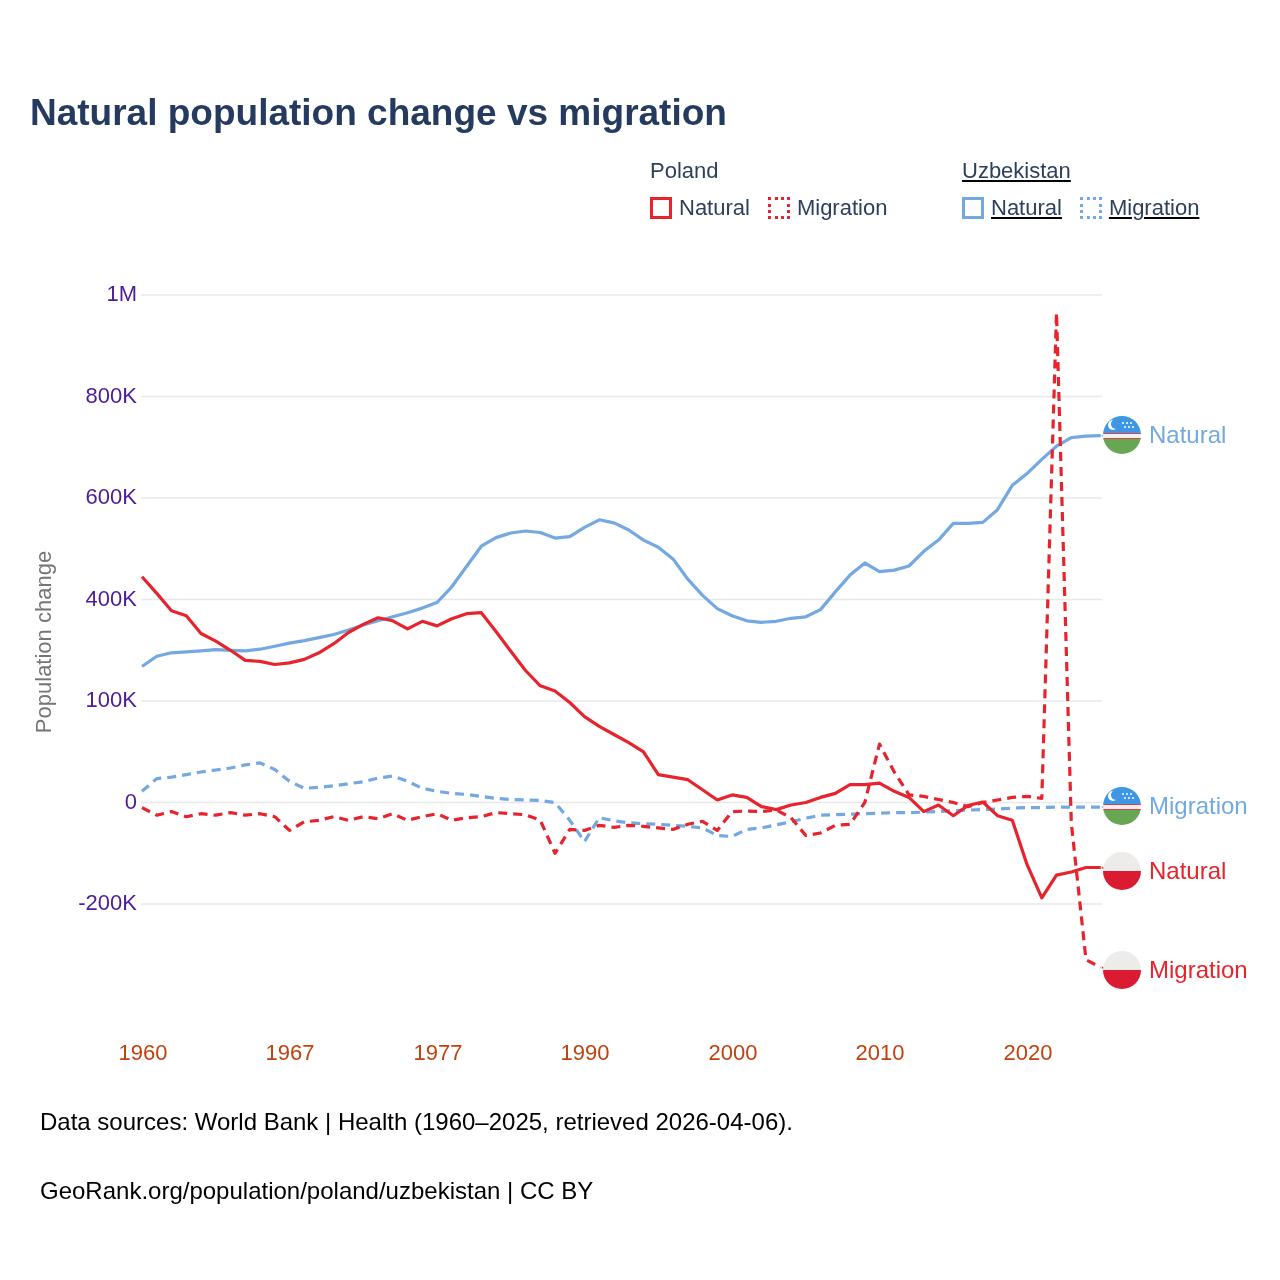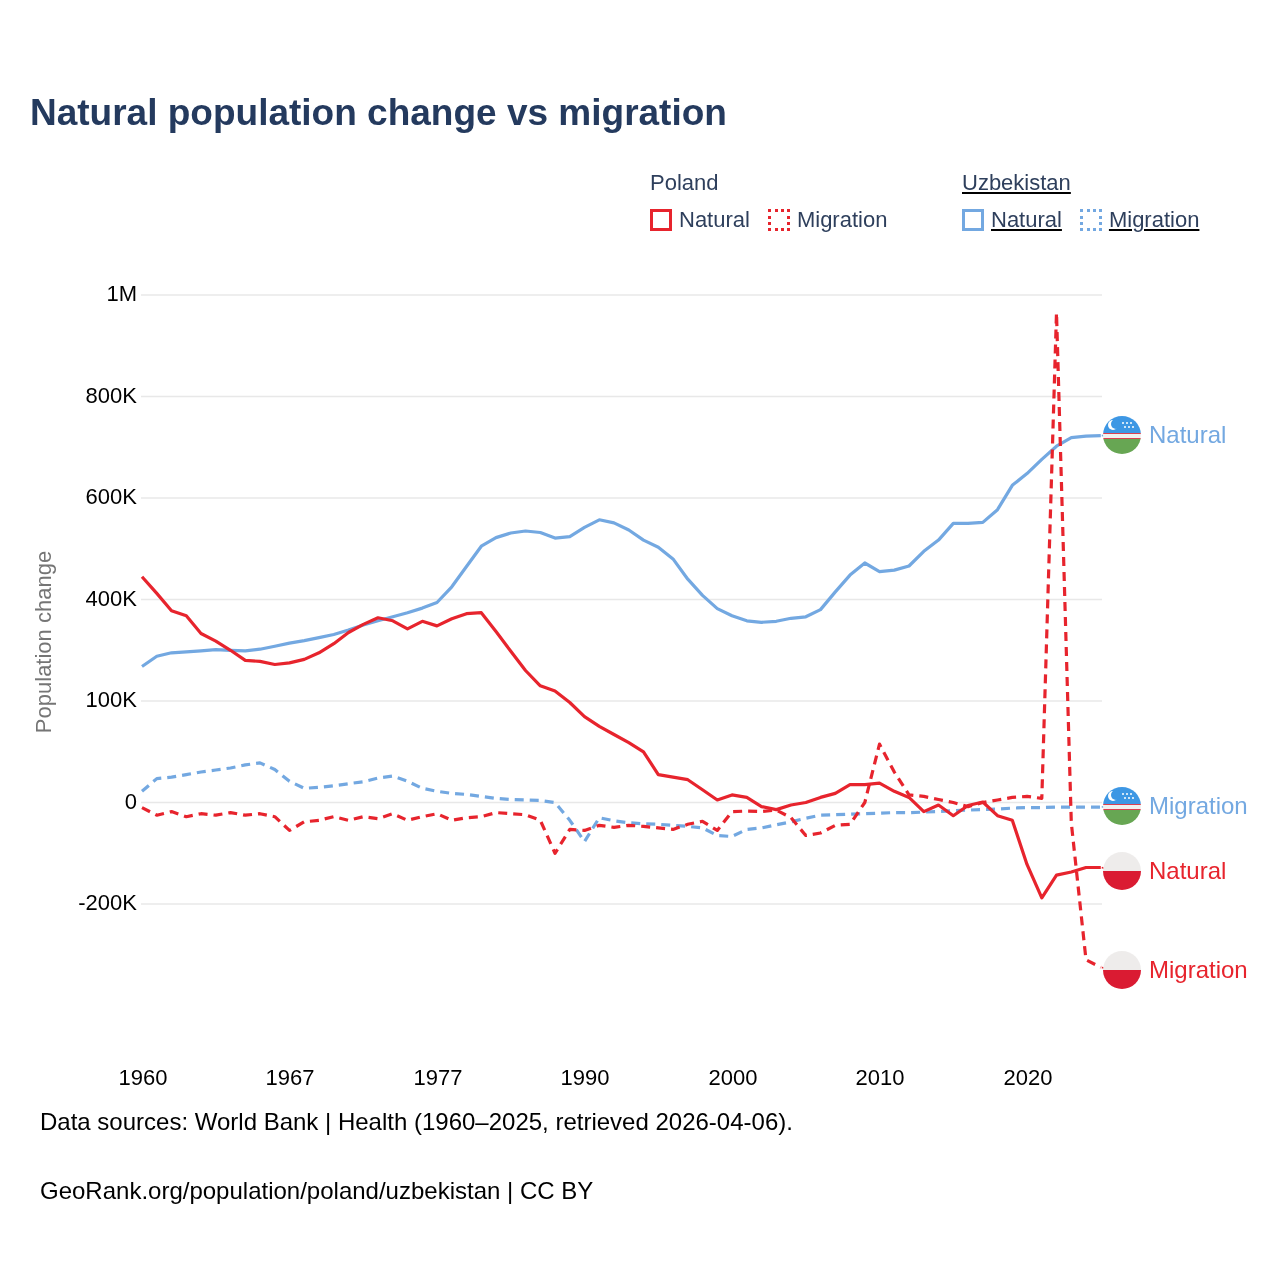--- a/index.html
+++ b/index.html
@@ -8,28 +8,28 @@
     font-family:"Liberation Sans","DejaVu Sans",sans-serif;overflow:hidden;
   }
   .abs{position:absolute;}
   #title{
     left:30px;top:92px;font-size:37px;font-weight:700;color:#243a5e;letter-spacing:0;
   }
   
   .legend-group{top:158px;}
   #legend-poland{left:650px;}
   #legend-uzbekistan{left:962px;text-decoration:underline;}
-  .legend-country{font-size:22px;color:#2e3f5c;margin-bottom:11px;margin-top:12px;}
+  .legend-country{font-size:22px;color:#2e3f5c;margin-bottom:11px;}
   .legend-row{display:flex;align-items:center;gap:18px;}
   .legend-item{display:flex;align-items:center;cursor:pointer;}
   .swatch{width:16px;height:16px;margin-right:7px;background:#fff;border:3px solid #888;}
   .legend-label{font-size:22px;color:#2e3f5c;}
   
-  .ytick{left:0;width:137px;text-align:right;font-size:22px;color:#000000;}
-  .xtick{width:90px;text-align:center;font-size:22px;color:#000000;top:1040px;margin-top:25px;}
+  .ytick{left:0;width:137px;text-align:right;font-size:22px;color:#4c1d95;}
+  .xtick{width:90px;text-align:center;font-size:22px;color:#c2410c;top:1040px;}
   #yaxis-title{
     left:44px;top:642px;font-size:22px;color:#757575;white-space:nowrap;
     transform:translate(-50%,-50%) rotate(-90deg);
   }
   
   .end-label{display:flex;align-items:center;left:1103px;height:38px;}
   .end-label .txt{font-size:24px;margin-left:8px;}
   .end-label.c-poland .txt{color:#e7242d;}
   .end-label.c-uzbekistan .txt{color:#73a8e1;}
   .flag{width:38px;height:38px;border-radius:50%;position:relative;overflow:hidden;flex:0 0 38px;}

